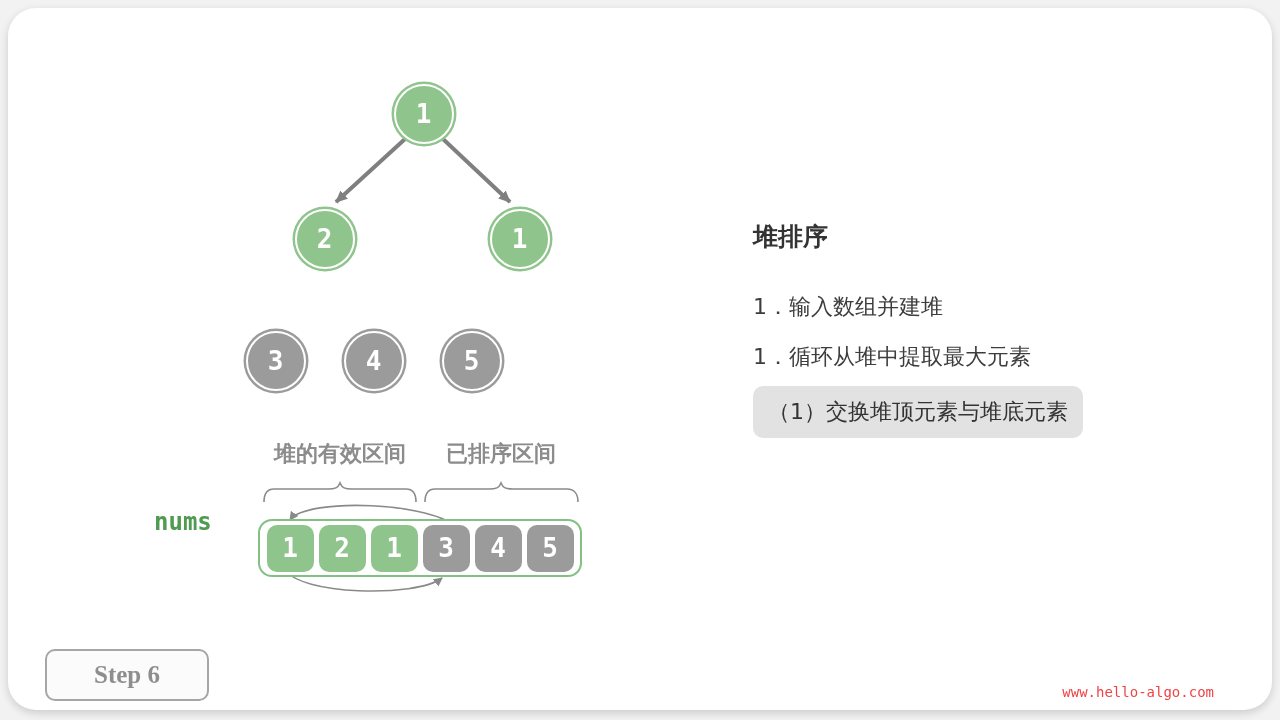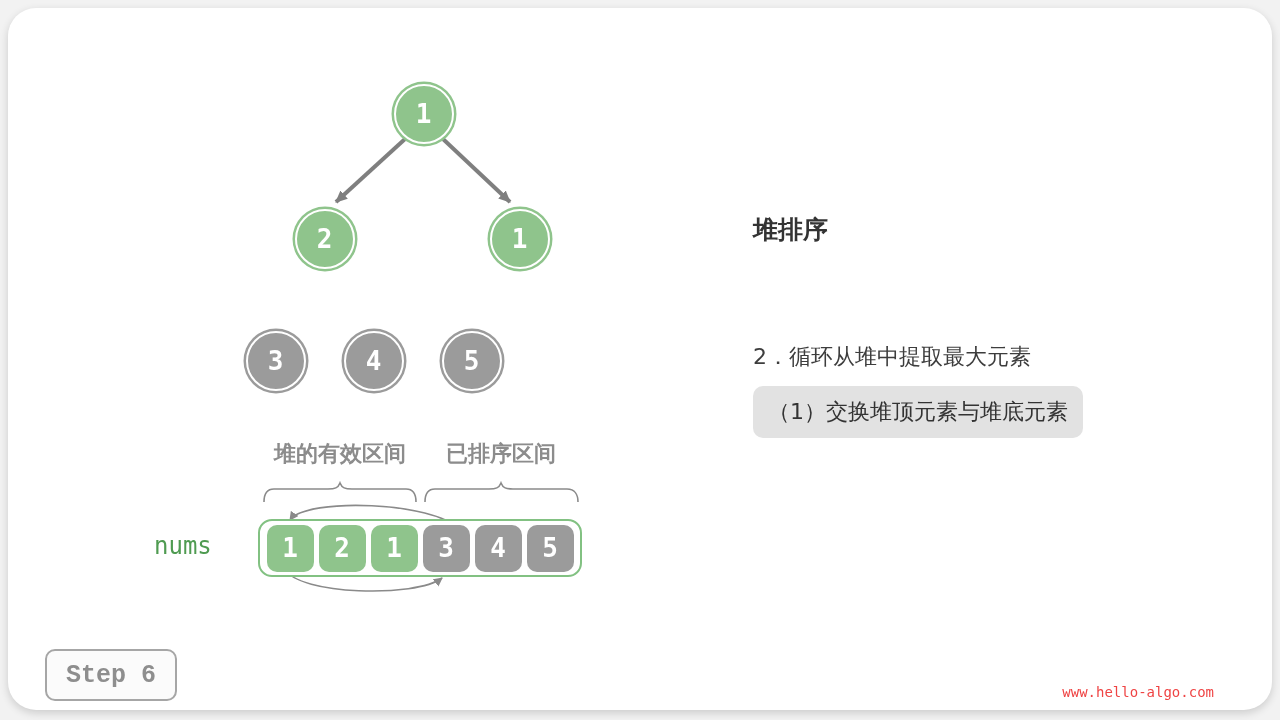--- a/index.html
+++ b/index.html
@@ -43,23 +43,23 @@
     position: absolute;
     width: 220px;
     text-align: center;
     font-size: 22px;
     font-weight: bold;
     color: #8c8c8c;
   }
   
   .nums-label {
     position: absolute;
-    left: 146px; top: 524px;
-    font-family: "DejaVu Sans Mono", monospace;
-    font-weight: normal;
+    left: 146px; top: 500px;
+    font-family: "DejaVu Sans Mono", monospace;
+    font-weight: bold;
     font-size: 24px;
     color: #4f9b51;
   }
   .array-box {
     position: absolute;
     left: 250px; top: 511px;
     width: 324px; height: 58px;
     box-sizing: border-box;
     border: 2px solid #82c182;
     border-radius: 14px;
@@ -76,21 +76,21 @@
     font-family: "DejaVu Sans Mono", monospace;
     font-weight: bold;
     font-size: 26px;
     color: #ffffff;
   }
   .cell.heap   { background: #8fc48c; }
   .cell.sorted { background: #9b9b9b; }
   
   .panel-title {
     position: absolute;
-    left: 745px; top: 205px;
+    left: 745px; top: 212px;
     font-size: 25px;
     font-weight: bold;
     color: #333333;
   }
   .panel-step {
     position: absolute;
     left: 745px;
     font-size: 22px;
     color: #3d3d3d;
   }
@@ -102,27 +102,27 @@
     background: #e2e2e2;
     border-radius: 10px;
     padding: 11px 15px;
     font-size: 22px;
     color: #333333;
   }
   
   .step-badge {
     position: absolute;
     left: 37px; top: 641px;
-    width: 132px; height: 52px;
+    width: 164px; height: 52px;
     box-sizing: border-box;
     border: 2px solid #a6a6a6;
     border-radius: 10px;
     background: #fbfbfb;
     display: flex; align-items: center; justify-content: center;
-    font-family: Liberation Mono, monospace;
+    font-family: Liberation Serif, serif;
     font-weight: bold;
     font-size: 25px;
     color: #8e8e8e;
   }
   .watermark {
     position: absolute;
     right: 58px; top: 676px;
     font-family: "DejaVu Sans Mono", monospace;
     font-size: 14px;
     color: #ef4444;
@@ -194,19 +194,20 @@
     </div>
     <div class="cell sorted">
       <span>4</span>
     </div>
     <div class="cell sorted">
       <span>5</span>
     </div>
   </div>
 
   <div class="panel-title">堆排序</div>
-  <div class="panel-step s2">2．循环从堆中提取最大元素</div>
+  <div class="panel-step s1">1．输入数组并建堆</div>
+  <div class="panel-step s2">1．循环从堆中提取最大元素</div>
   <div class="panel-highlight">（1）交换堆顶元素与堆底元素</div>
 
   <div class="step-badge">Step 6</div>
   <div class="watermark">www.hello-algo.com</div>
 
 </div>
 
 </body></html>

